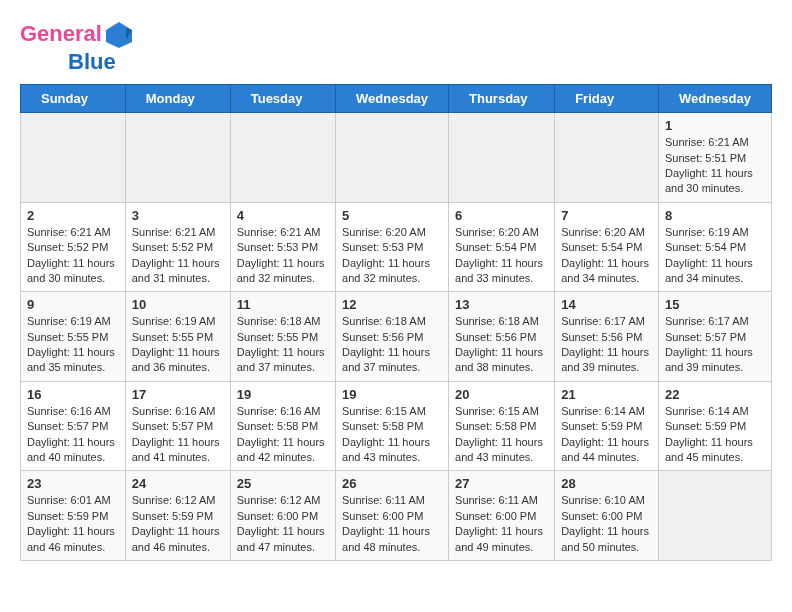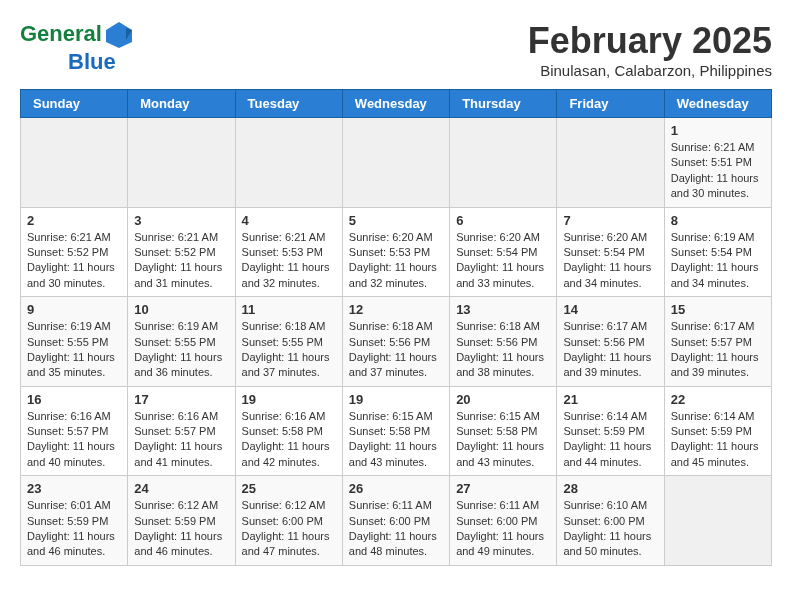--- a/index.html
+++ b/index.html
@@ -47,21 +47,21 @@
     .calendar {
       width: 100%;
       border-collapse: collapse;
       border: 1px solid #ccc;
     }
     .calendar th {
       background: #2a7fd4;
       color: #fff;
       font-size: 13px;
       font-weight: bold;
-      padding: 6px 12px;
+      padding: 6px 20px;
       text-align: left;
       border: 1px solid #1a5fa0;
     }
     .calendar td {
       vertical-align: top;
       border: 1px solid #ccc;
       padding: 5px 6px;
       width: 107px;
       min-height: 90px;
       font-size: 11px;
@@ -89,31 +89,27 @@
       background: #f0f0f0 !important;
     }
   </style>
 </head>
 <body>
 
 <div class="header-area">
   <div class="logo">
     <div>
       <div class="logo-text">
-        <span style="color:#15803d">General</span><svg class="logo-icon" viewBox="0 0 30 30" style="display:inline-block;vertical-align:middle;">
+        <span style="color:#ec4899">General</span><svg class="logo-icon" viewBox="0 0 30 30" style="display:inline-block;vertical-align:middle;">
             <polygon points="15,2 28,10 28,22 15,28 2,22 2,10" fill="#2a7fd4"></polygon>
             <polygon points="22,8 28,10 22,20" fill="#1a5fa0"></polygon>
           </svg>
         <br><span class="blue">Blue</span>
       </div>
     </div>
-  </div>
-  <div class="title-area">
-    <div class="month-year">February 2025</div>
-    <div class="location">Binulasan, Calabarzon, Philippines</div>
   </div>
 </div>
 
 <table class="calendar">
   <thead>
     <tr>
       <th>Sunday</th>
       <th>Monday</th>
       <th>Tuesday</th>
       <th>Wednesday</th>

